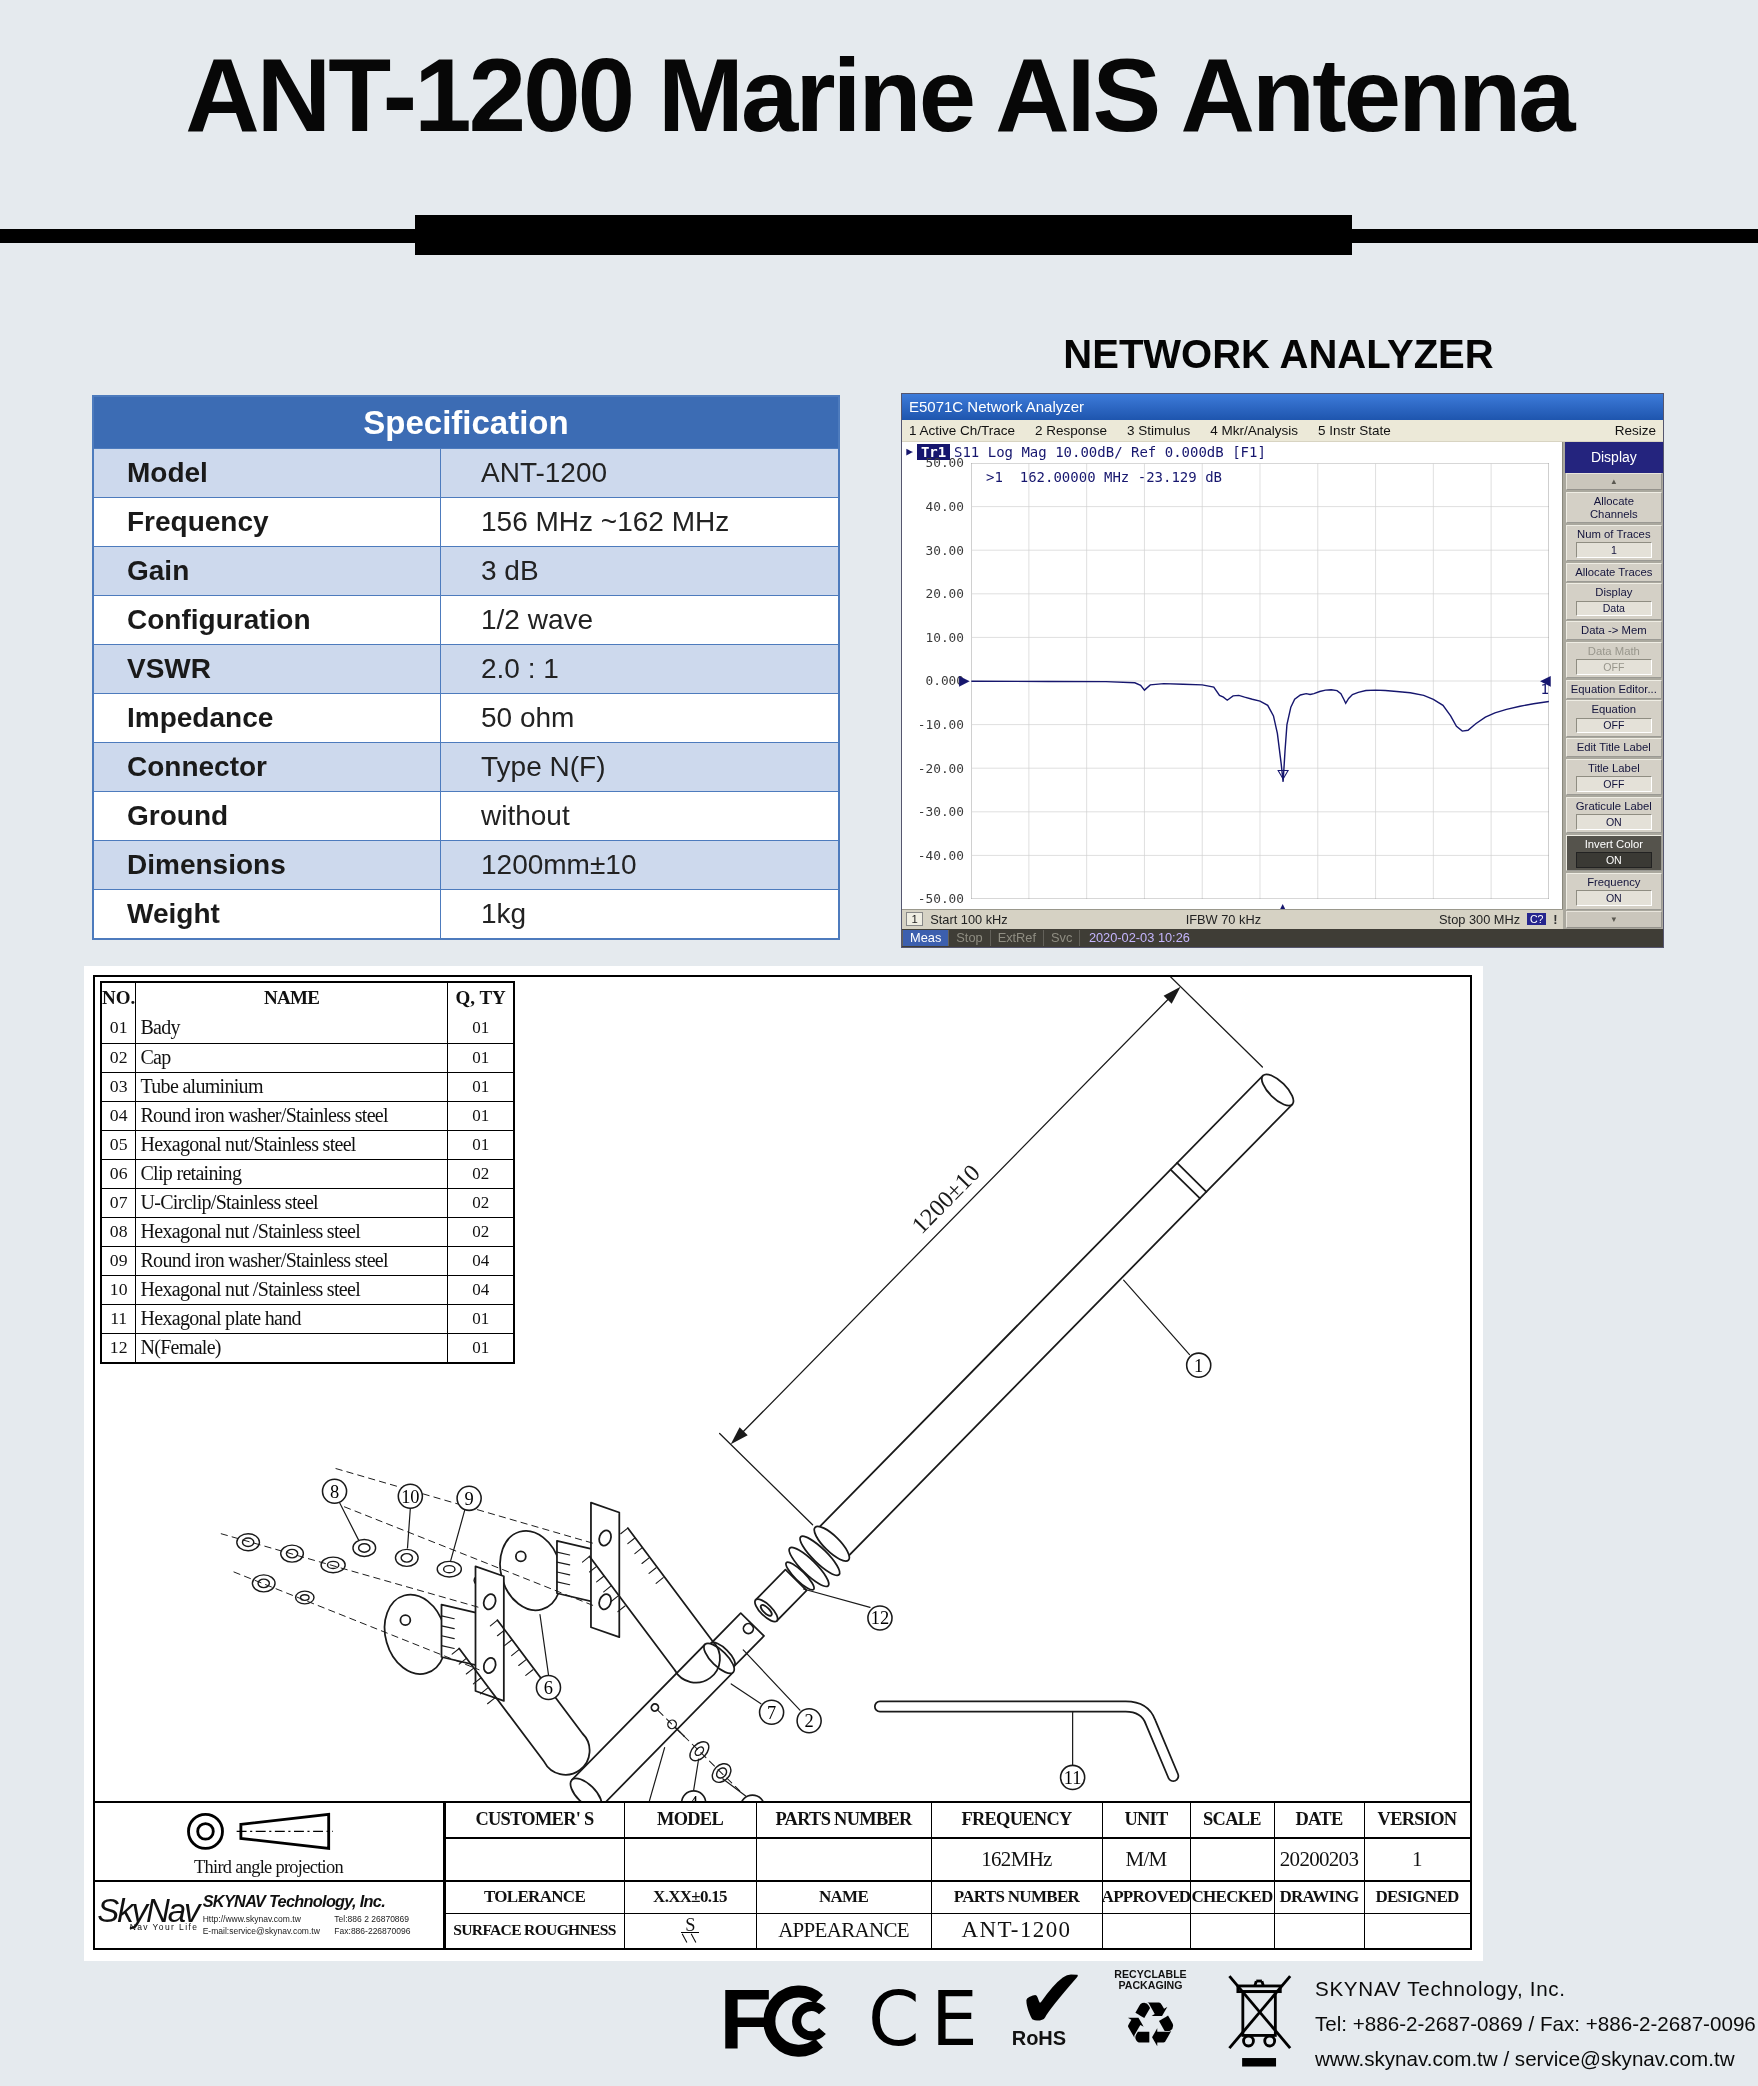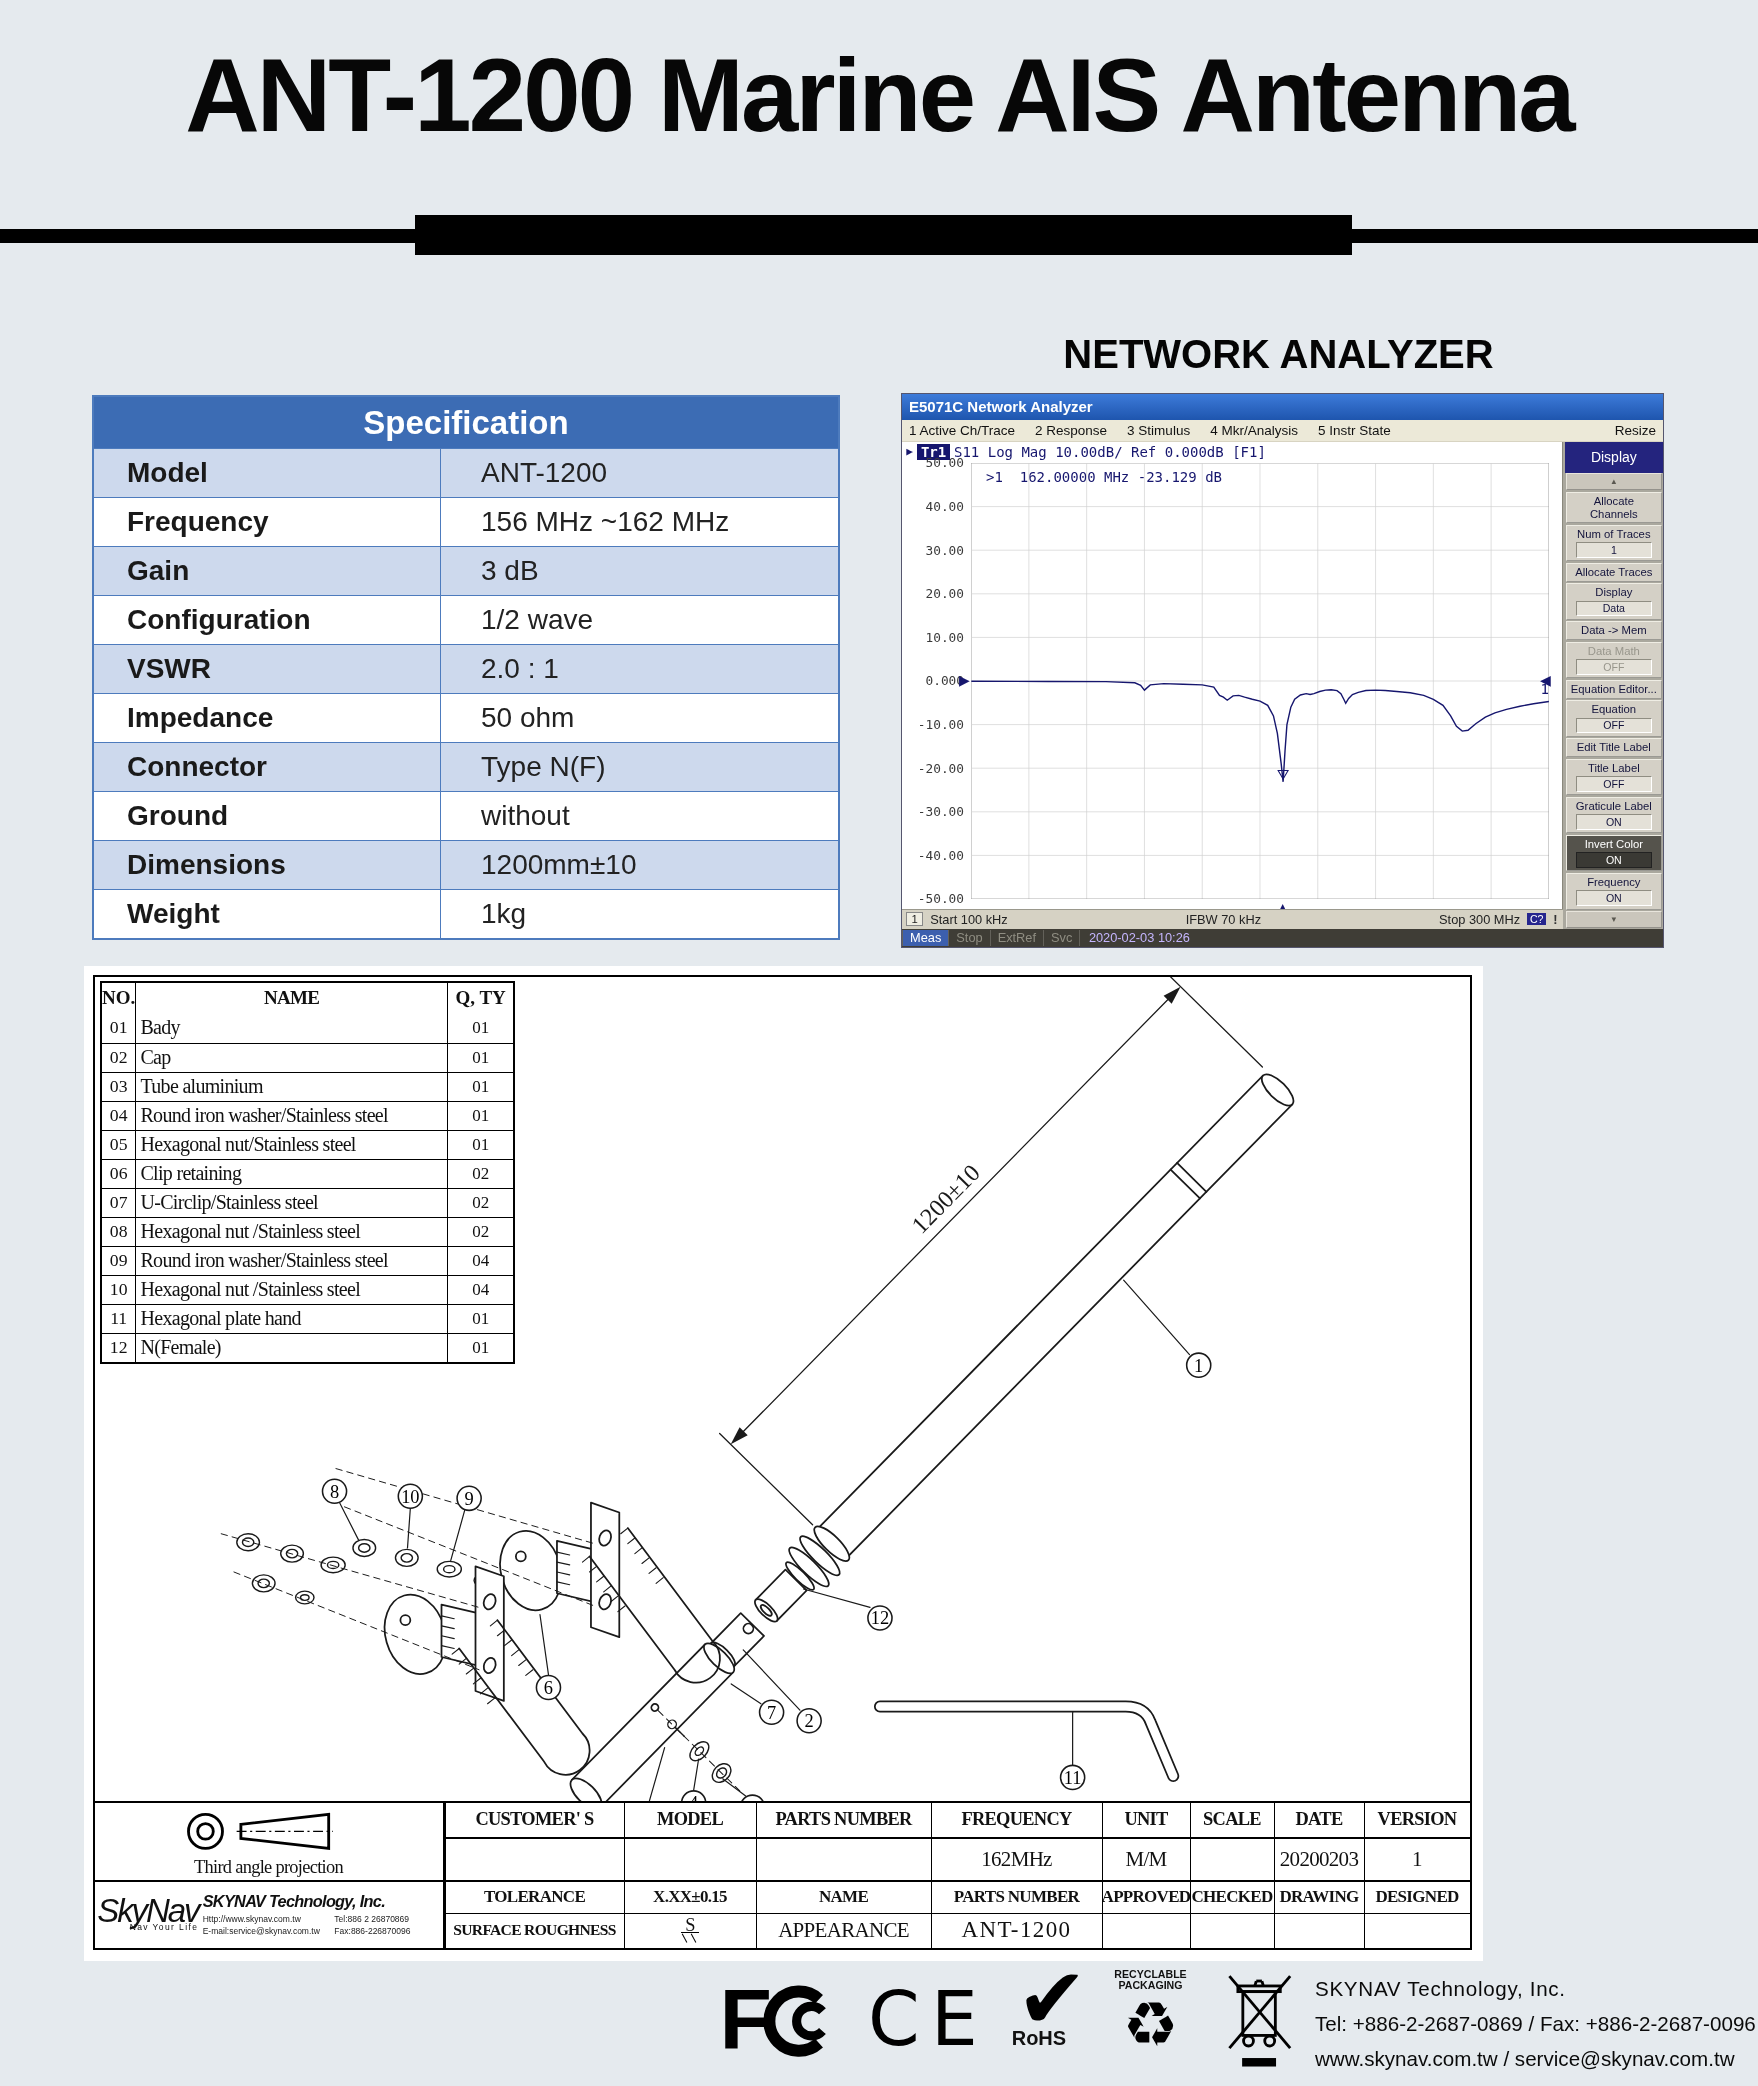--- a/index.html
+++ b/index.html
@@ -42,21 +42,21 @@
     position:absolute; left:1020px; top:332px; width:517px; text-align:center;
     font-size:40px; font-weight:800; letter-spacing:0px; color:#050505; white-space:nowrap;
   }
   .analyzer {
     position:absolute; left:901px; top:393px; width:763px; height:555px;
     background:#ece9d8; border:0.7px solid #55566e; box-sizing:border-box;
     display:flex; flex-direction:column; font-family:"Liberation Sans", sans-serif;
   }
   .na-titlebar {
     height:25.5px; background:linear-gradient(#3d7bd9,#1e55ae);
-    color:#fff; font-size:15px; font-weight:700;
+    color:#fff; font-size:15px; font-weight:400;
     display:flex; align-items:center; padding-left:7px; flex:0 0 auto;
   }
   .na-menubar {
     height:21px; background:#ece9d8; display:flex; align-items:center;
     font-size:13.5px; color:#111; padding:0 7px; gap:20px; flex:0 0 auto;
     border-bottom:0.7px solid #d8d4c2;
   }
   .na-menu-right { margin-left:auto; }
   .na-content { flex:1 1 auto; display:flex; min-height:0; }
   .na-leftcol { width:663px; display:flex; flex-direction:column; }

